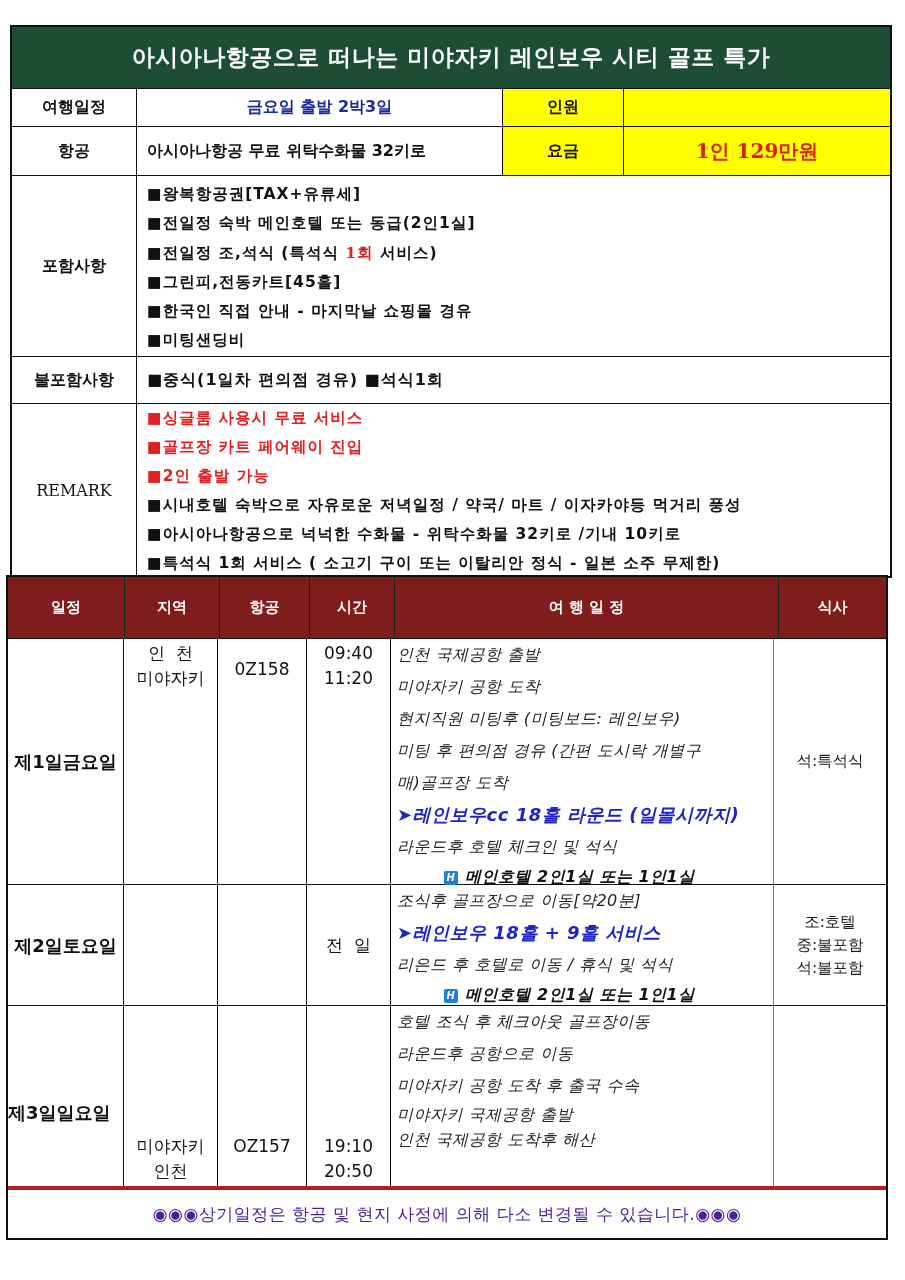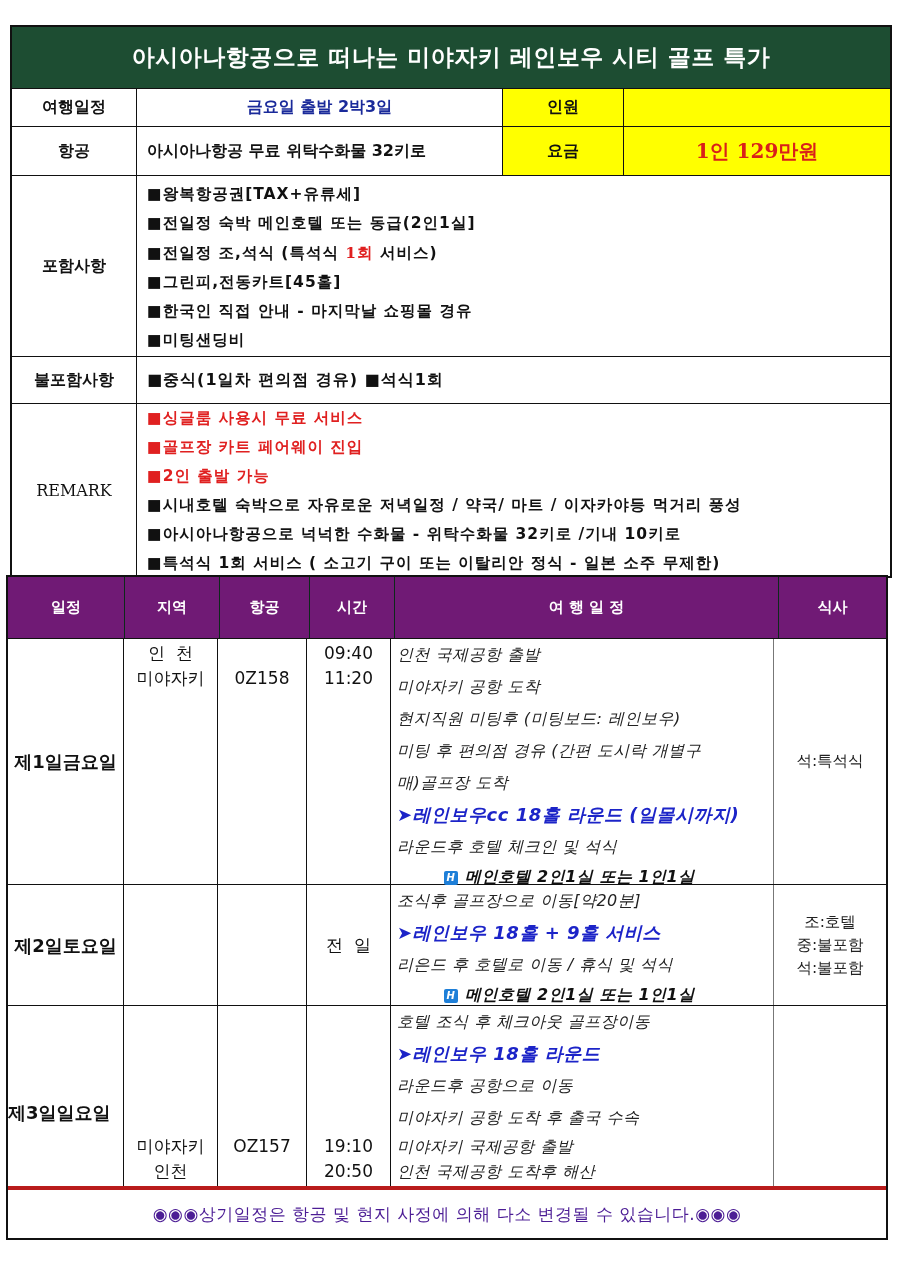--- a/index.html
+++ b/index.html
@@ -39,21 +39,21 @@
                 letter-spacing: 1px; }
     .r-rem .list .li { line-height: 29px; }
     .red { color: #e02020; }
     .serifnum { font-family: "DejaVu Serif", "Liberation Serif", serif; font-weight: normal; }
     .remark-label { font-family: "DejaVu Serif", "Liberation Serif", serif; font-weight: normal;
                     font-size: 16px; }
 
     
     .itin { position: absolute; left: 6px; top: 575px; width: 878px;
             border: 2px solid #111; }
-    .ihead { display: flex; height: 61px; background: #701a75; color: #fff;
+    .ihead { display: flex; height: 61px; background: #7f1d1d; color: #fff;
              font-size: 15px; font-weight: bold; }
     .ihead > div { display: flex; align-items: center; justify-content: center;
                    border-right: 1px solid #0d2a1a; }
     .ihead > div:last-child { border-right: none; }
     .c1 { width: 116px; } .c2 { width: 94px; } .c3 { width: 89px; } .c4 { width: 84px; }
     .c5 { width: 383px; } .c6 { flex: 1; }
     .c1, .c2, .c3, .c4, .c5, .c6 { flex-shrink: 0; }
     .c6 { flex-shrink: 1; }
 
     .drow { display: flex; border-top: 1px solid #111; }
@@ -145,21 +145,21 @@
 
   <div class="drow d1">
     <div class="c1 day">
       <span>제1일</span>
       <span>금요일</span>
     </div>
     <div class="c2 cell-center top">
       <span style="white-space:pre">인  천</span>
       <span>미야자키</span>
     </div>
-    <div class="c3 cell-center top" style="padding-top:27px">
+    <div class="c3 cell-center top" style="padding-top:18px">
       <span>0Z158</span>
     </div>
     <div class="c4 cell-center top">
       <span>09:40</span>
       <span>11:20</span>
     </div>
     <div class="c5 plan">
         <div class="pl">인천 국제공항 출발</div>
         <div class="pl">미야자키 공항 도착</div>
         <div class="pl">현지직원 미팅후 (미팅보드: 레인보우)</div>
@@ -208,21 +208,20 @@
     </div>
     <div class="c3 cell-center bottom" style="padding-bottom:27px">
       <span>OZ157</span>
     </div>
     <div class="c4 cell-center bottom">
       <span>19:10</span>
       <span>20:50</span>
     </div>
     <div class="c5 plan">
         <div class="pl">호텔 조식 후 체크아웃 골프장이동</div>
-        <div class="pl hl">➤레인보우 18홀 라운드</div>
         <div class="pl">라운드후 공항으로 이동</div>
         <div class="pl">미야자키 공항 도착 후 출국 수속</div>
         <div class="pl tight">미야자키 국제공항 출발</div>
         <div class="pl tight">인천 국제공항 도착후 해산</div>
       </div>
     <div class="c6 meal"></div>
   </div>
 
   <div class="foot">◉◉◉상기일정은 항공 및 현지 사정에 의해 다소 변경될 수 있습니다.◉◉◉</div>
 </div>

